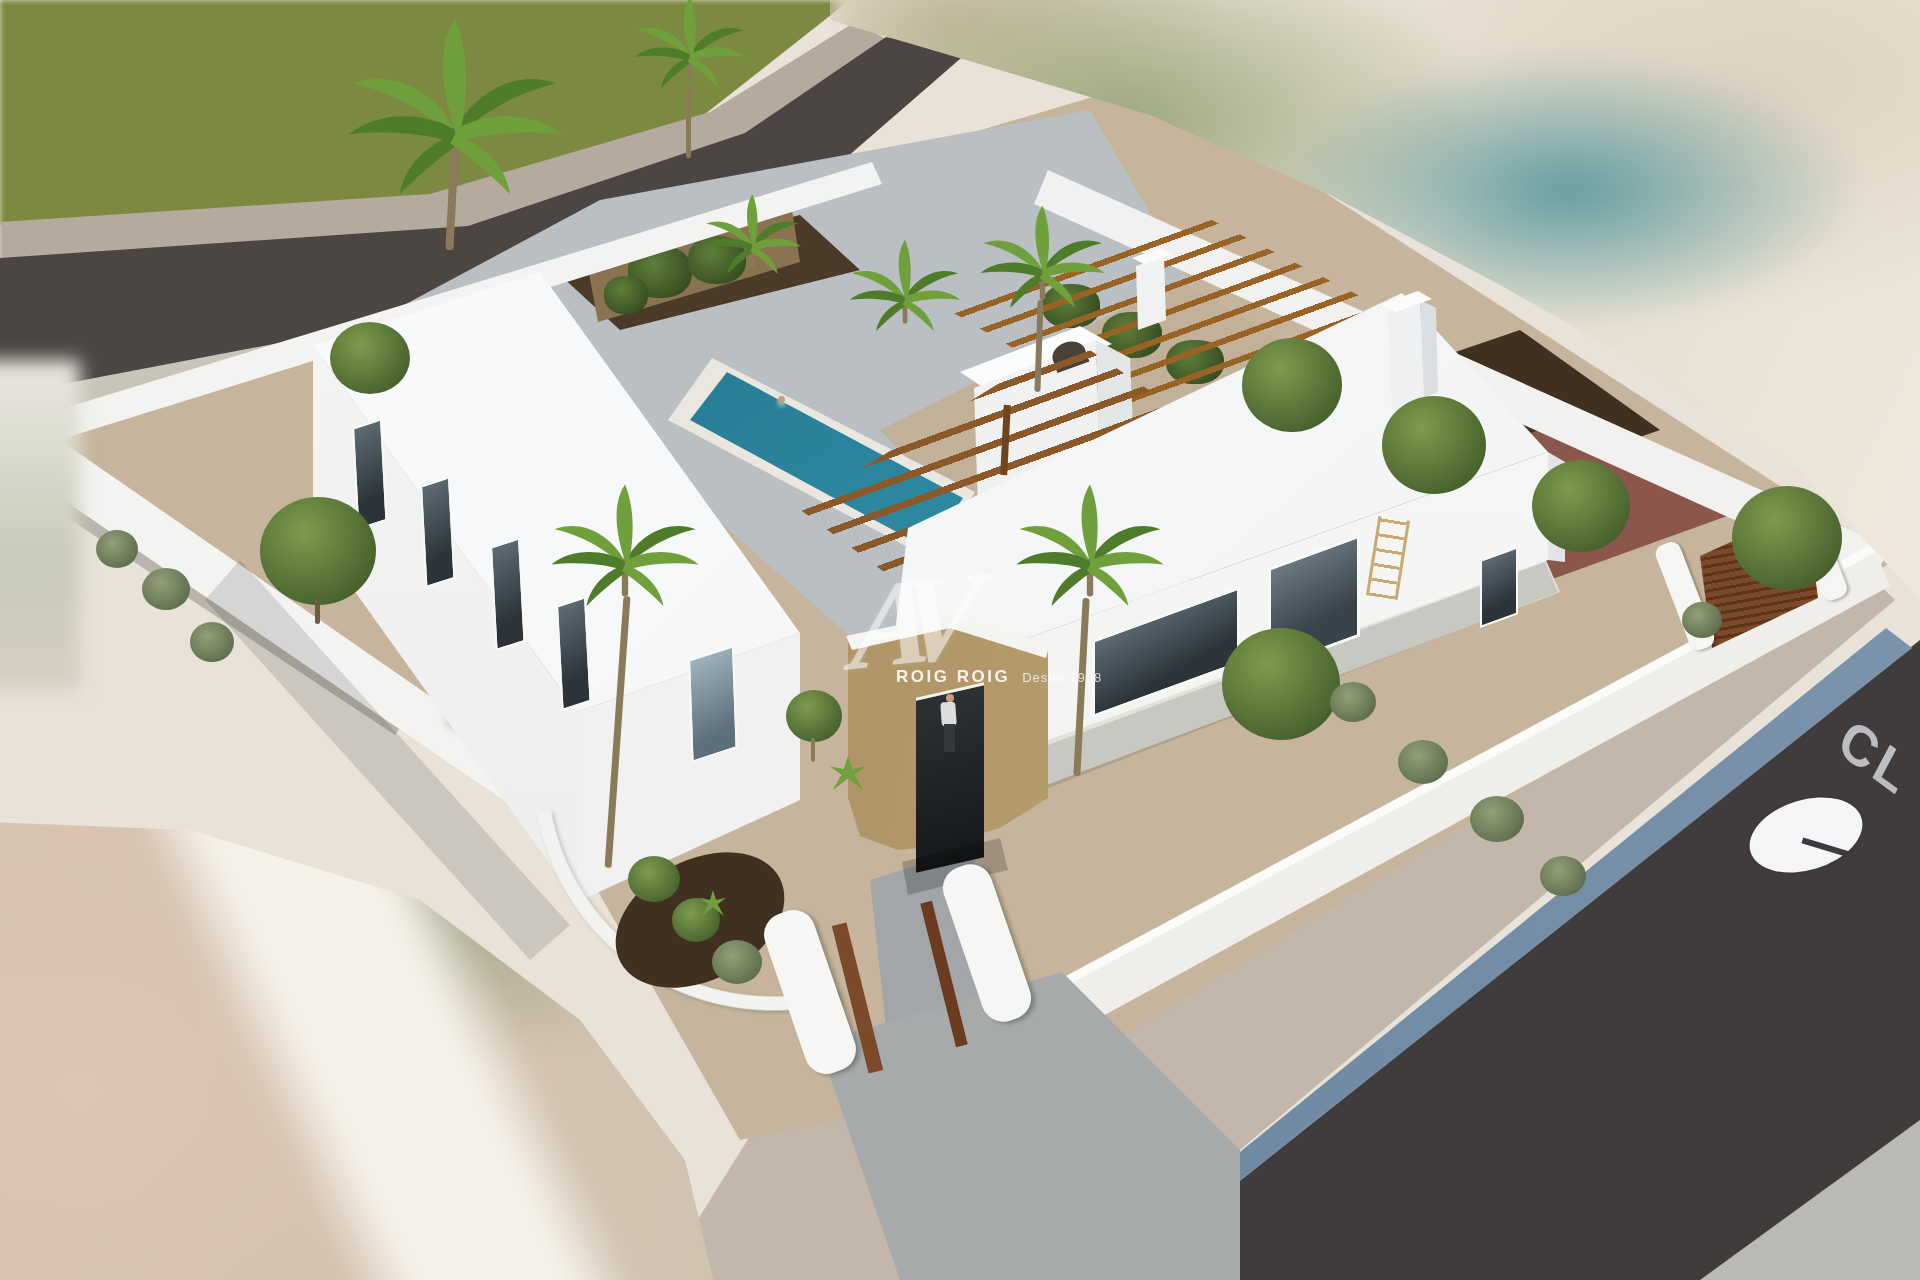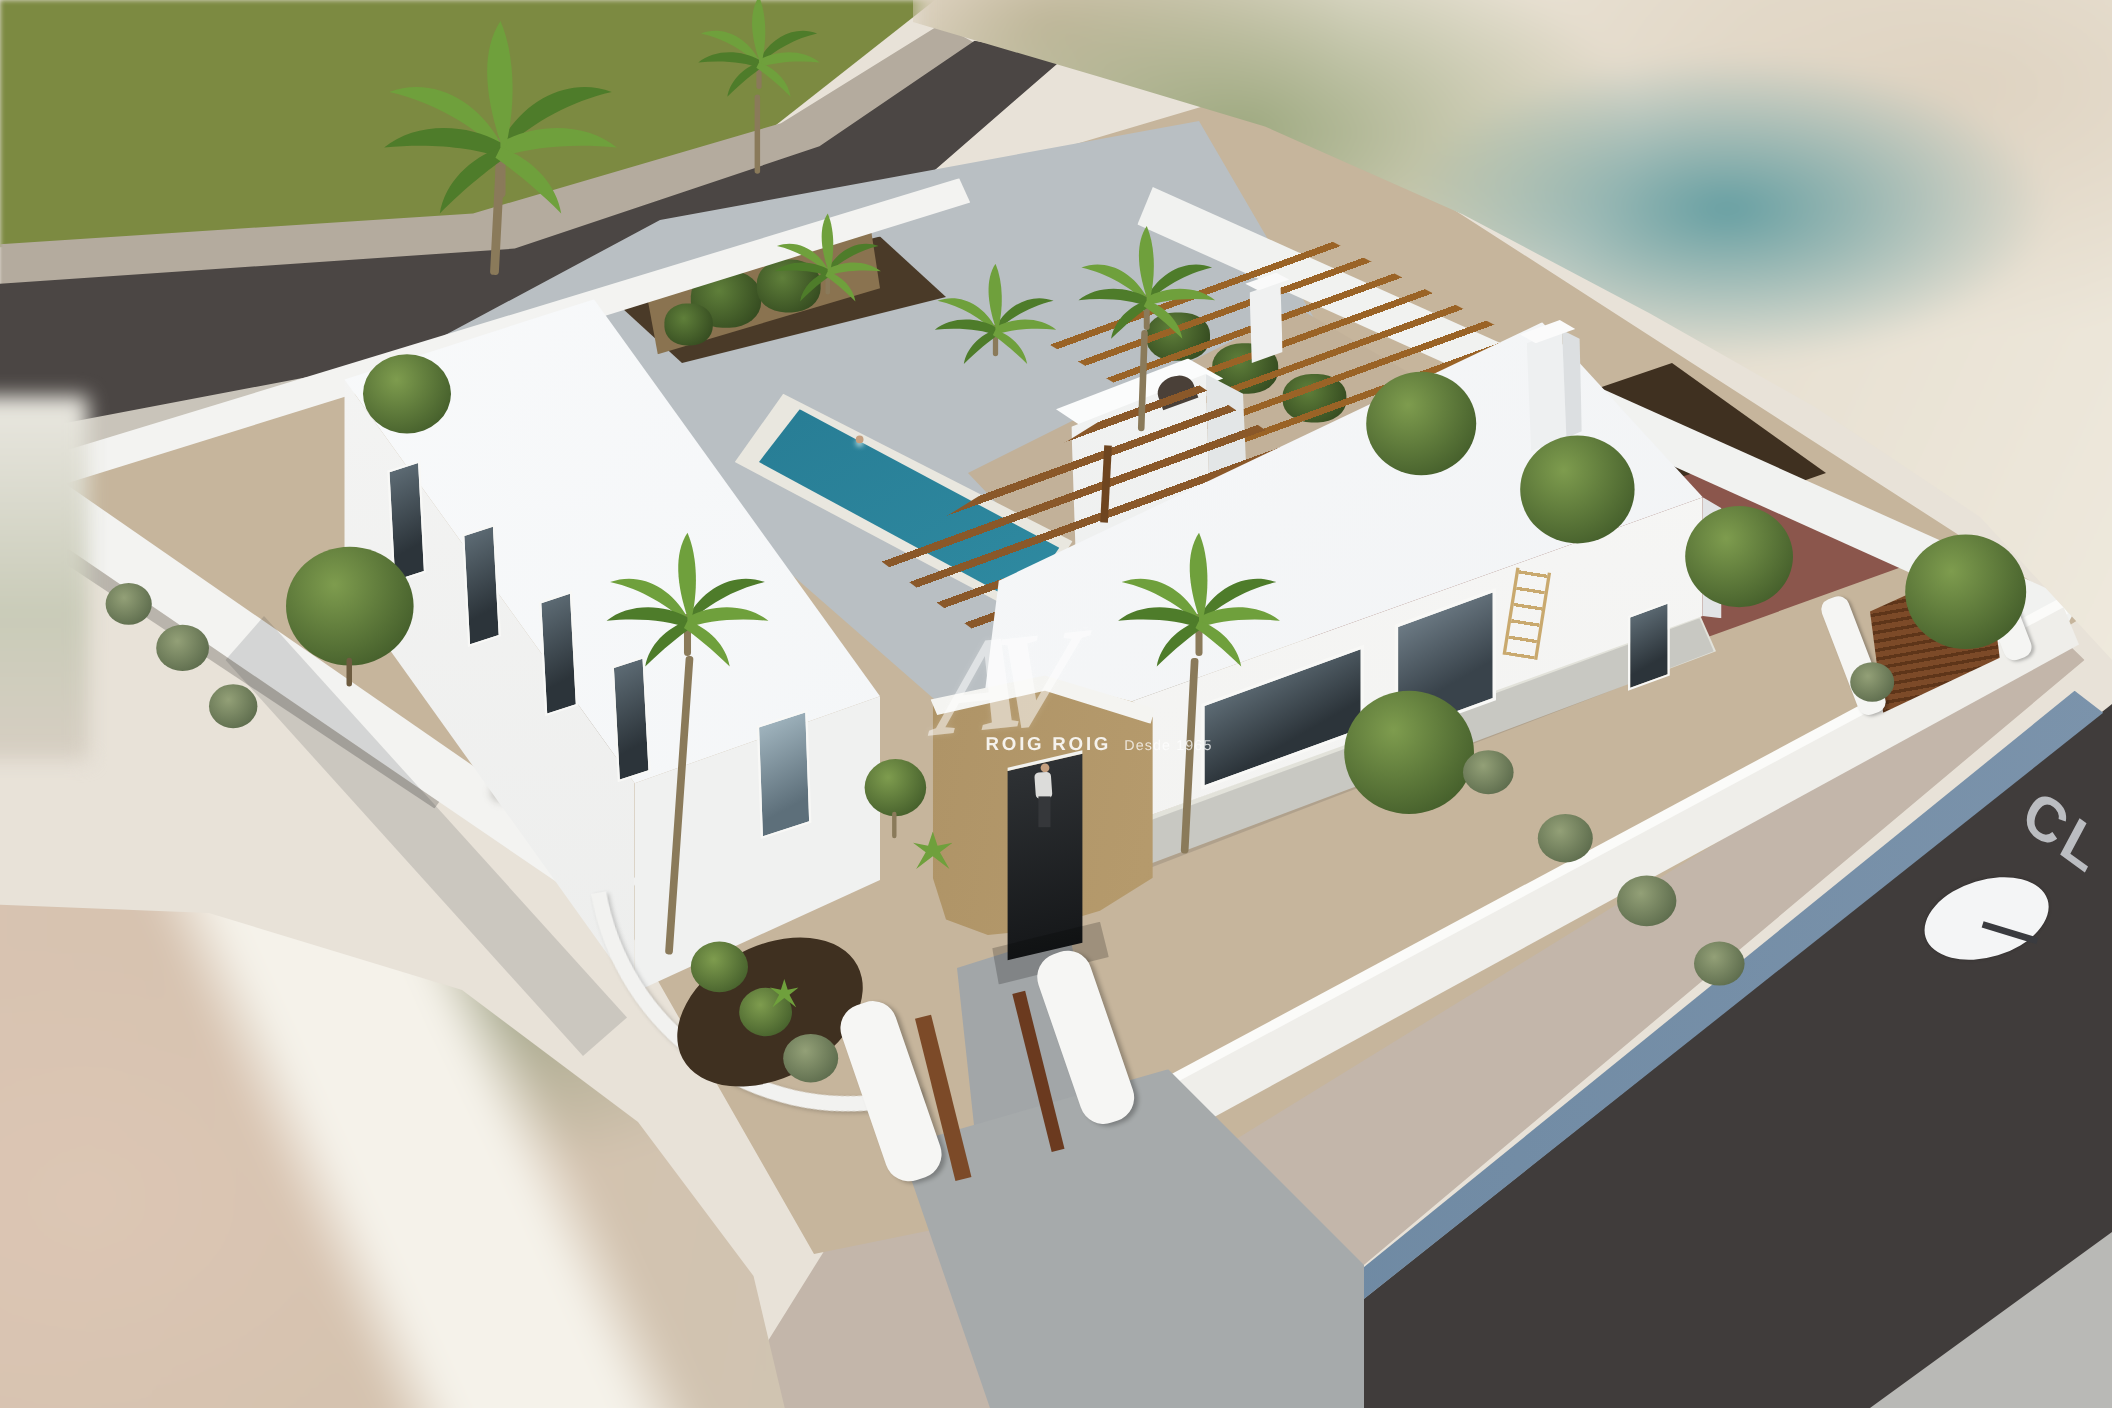--- a/index.html
+++ b/index.html
@@ -269,21 +269,21 @@
   <div class="shrub" style="left:1540px;top:856px;width:46px;height:40px;"></div>
   <div class="shrub" style="left:1682px;top:602px;width:40px;height:36px;"></div>
 
   <div class="abs" style="left:1372px;top:518px;width:26px;height:80px;transform:rotate(9deg);
               border-left:3px solid var(--ladder-tan);border-right:3px solid var(--ladder-tan);
               background:repeating-linear-gradient(0deg,var(--ladder-tan) 0 3px,transparent 3px 15px);"></div>
 
   <div class="wm" style="left:852px;top:566px;width:260px;">
     <div class="mono">AV</div>
     <div class="row">
-      <span class="brand">ROIG ROIG</span><span class="tag">Desde 1965</span>
+      <span class="brand">ROIG ROIG</span><span class="tag">Desde 1968</span>
     </div>
   </div>
 
   <div class="blur" style="left:830px;top:-40px;width:1130px;height:700px;filter:blur(11px);
               clip-path:polygon(0 0,1130px 0,1130px 640px,1090px 640px,970px 510px,820px 410px,670px 325px,500px 235px,320px 155px,170px 110px,0 60px);
               background:
                 radial-gradient(420px 200px at 740px 230px,rgba(79,148,155,.85),rgba(79,148,155,0) 70%),
                 radial-gradient(500px 260px at 300px 160px,rgba(138,154,106,.8),rgba(138,154,106,0) 72%),
                 radial-gradient(600px 300px at 950px 120px,rgba(222,210,192,.95),rgba(222,210,192,0) 75%),
                 radial-gradient(400px 220px at 120px 60px,rgba(201,186,160,.9),rgba(201,186,160,0) 70%),

